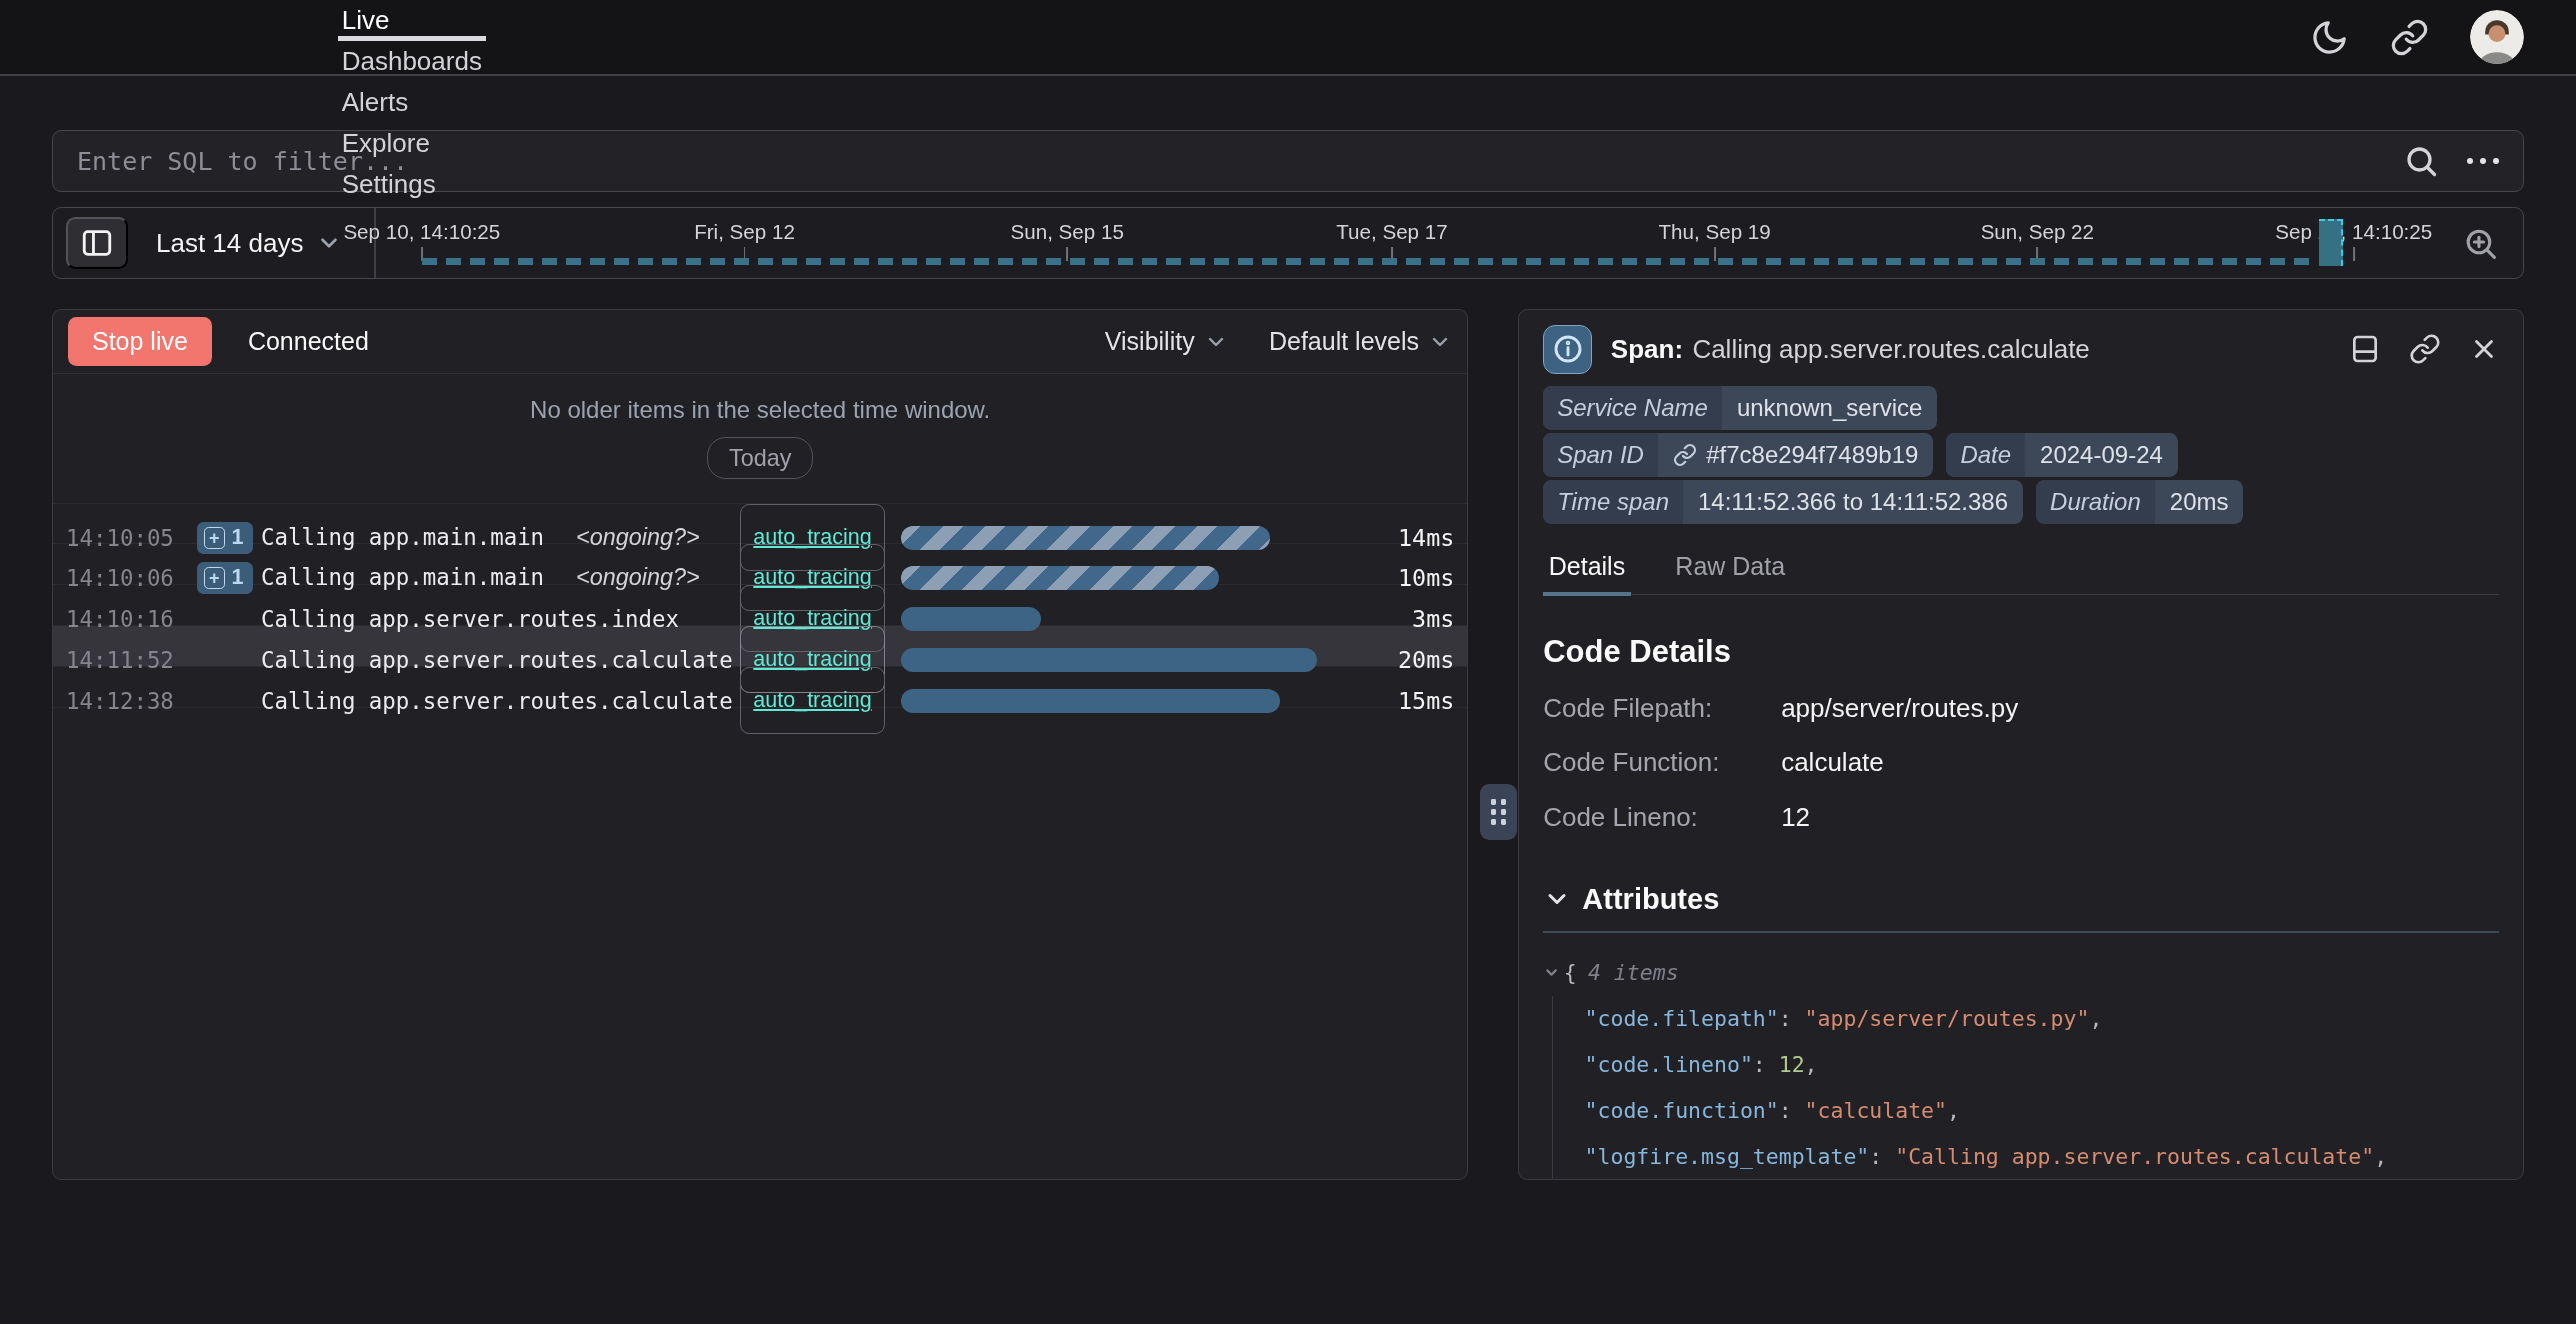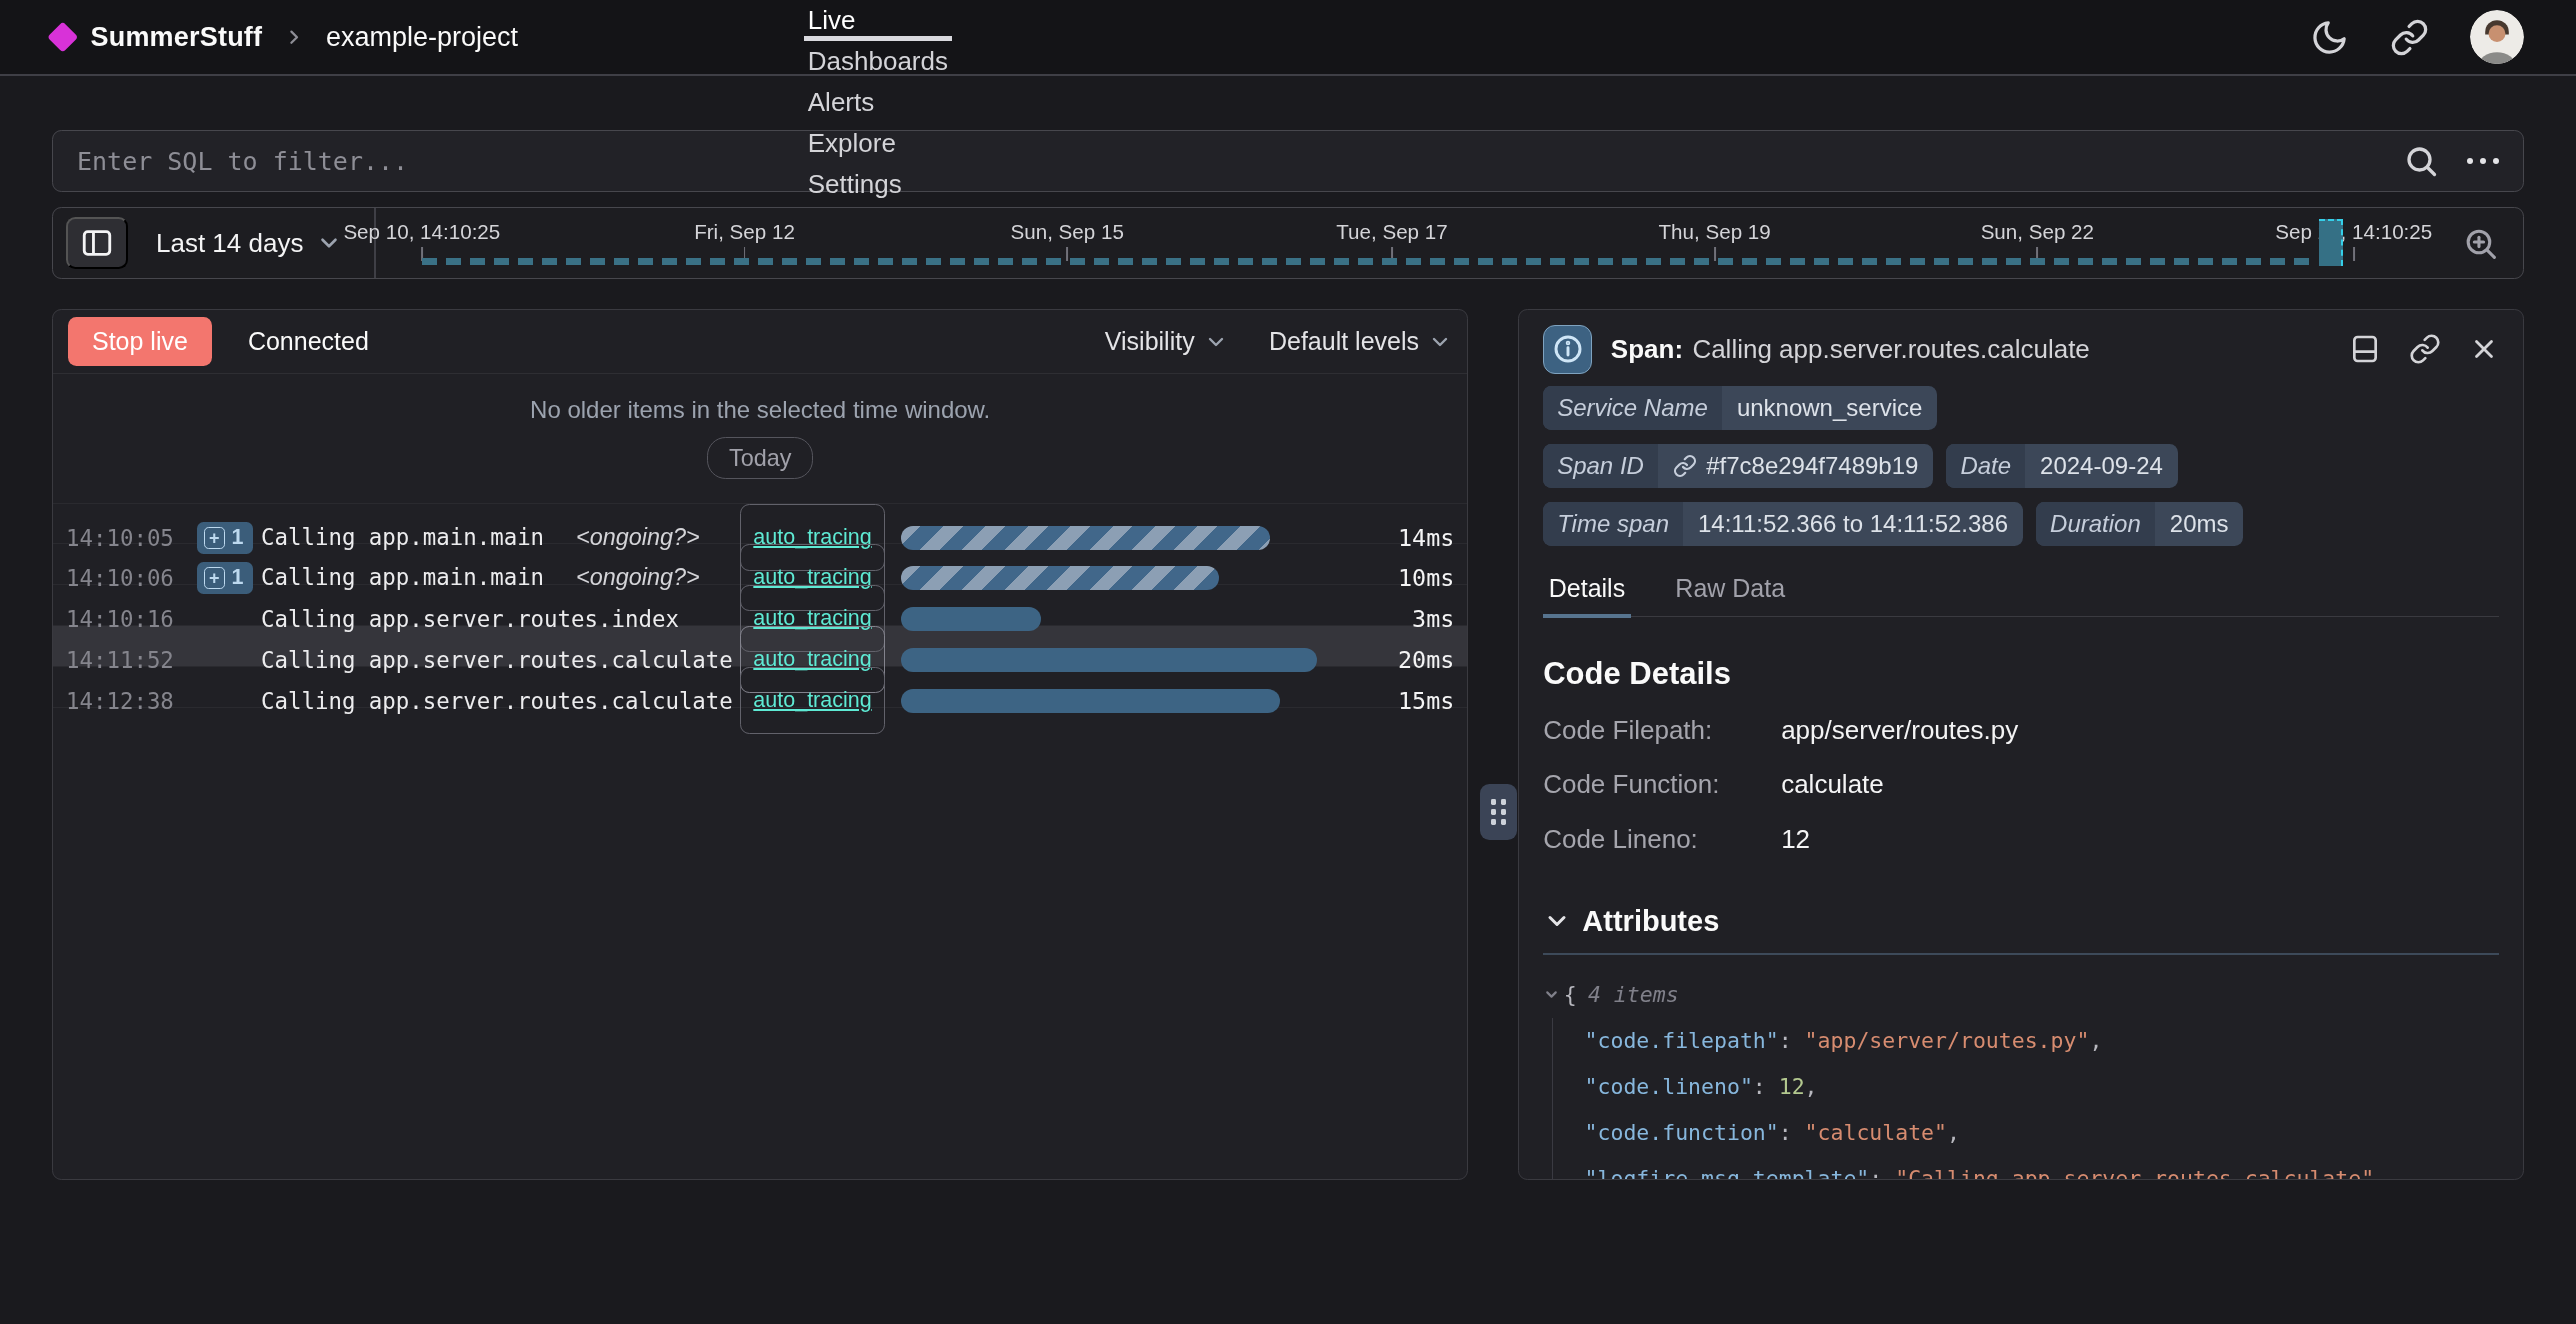--- a/index.html
+++ b/index.html
@@ -155,21 +155,21 @@
   
   .detail-header { height:65px; display:flex; align-items:center; padding-top:13px; }
   .kind-badge {
     width:49px; height:49px; background:#3d6282; border:1.9px solid #7fa3c0; border-radius:12px;
     display:flex; align-items:center; justify-content:center; color:#cfe6f7;
   }
   .detail-title { margin-left:18.7px; font-size:26px; color:#d4d4d8; white-space:nowrap; }
   .detail-title b { color:#fafafa; font-weight:700; margin-right:9.3px; }
   .detail-actions { margin-left:auto; display:flex; align-items:center; gap:28px; color:#d4d4d8; }
 
-  .meta-rows { margin-top:11.2px; display:flex; flex-direction:column; gap:14px; }
+  .meta-rows { margin-top:11.2px; display:flex; flex-direction:column; gap:3px; }
   .meta-row { display:flex; gap:13px; }
   .pill {
     display:inline-flex; align-items:center; background:#3c4758; border-radius:8.4px;
     height:44px; overflow:hidden; font-size:24px;
   }
   .pill-label {
     background:#333d4d; color:#c6cedb; font-style:italic; padding:0 14px;
     display:flex; align-items:center; height:100%;
   }
   .pill-value { color:#dde2e9; padding:0 15px; display:flex; align-items:center; gap:9.3px; }
@@ -197,30 +197,20 @@
   .j-body { margin-left:8.4px; border-left:1.9px solid #3a3a42; padding-left:32px; }
   .j-entry { white-space:pre; }
   .j-key { color:#87b7dd; }
   .j-str { color:#d78c70; }
   .j-num { color:#b3c88f; }
 </style>
 </head>
 <body>
 
 <nav class="topnav">
-  <div class="brand">
-    <span class="brand-diamond"></span>
-    <span class="brand-name">SummerStuff</span>
-    <span class="brand-sep">
-      <svg width="22.4" height="22.4" viewBox="0 0 24 24" fill="none" stroke="currentColor" stroke-width="2.4" stroke-linecap="round" stroke-linejoin="round">
-          <polyline points="9 6 15 12 9 18"></polyline>
-        </svg>
-    </span>
-    <span class="brand-project">example-project</span>
-  </div>
 
   <div class="nav-tabs">
     <div class="nav-tab active">Live</div>
     <div class="nav-tab">Dashboards</div>
     <div class="nav-tab">Alerts</div>
     <div class="nav-tab">Explore</div>
     <div class="nav-tab">Settings</div>
   </div>
 
   <div class="nav-right">

